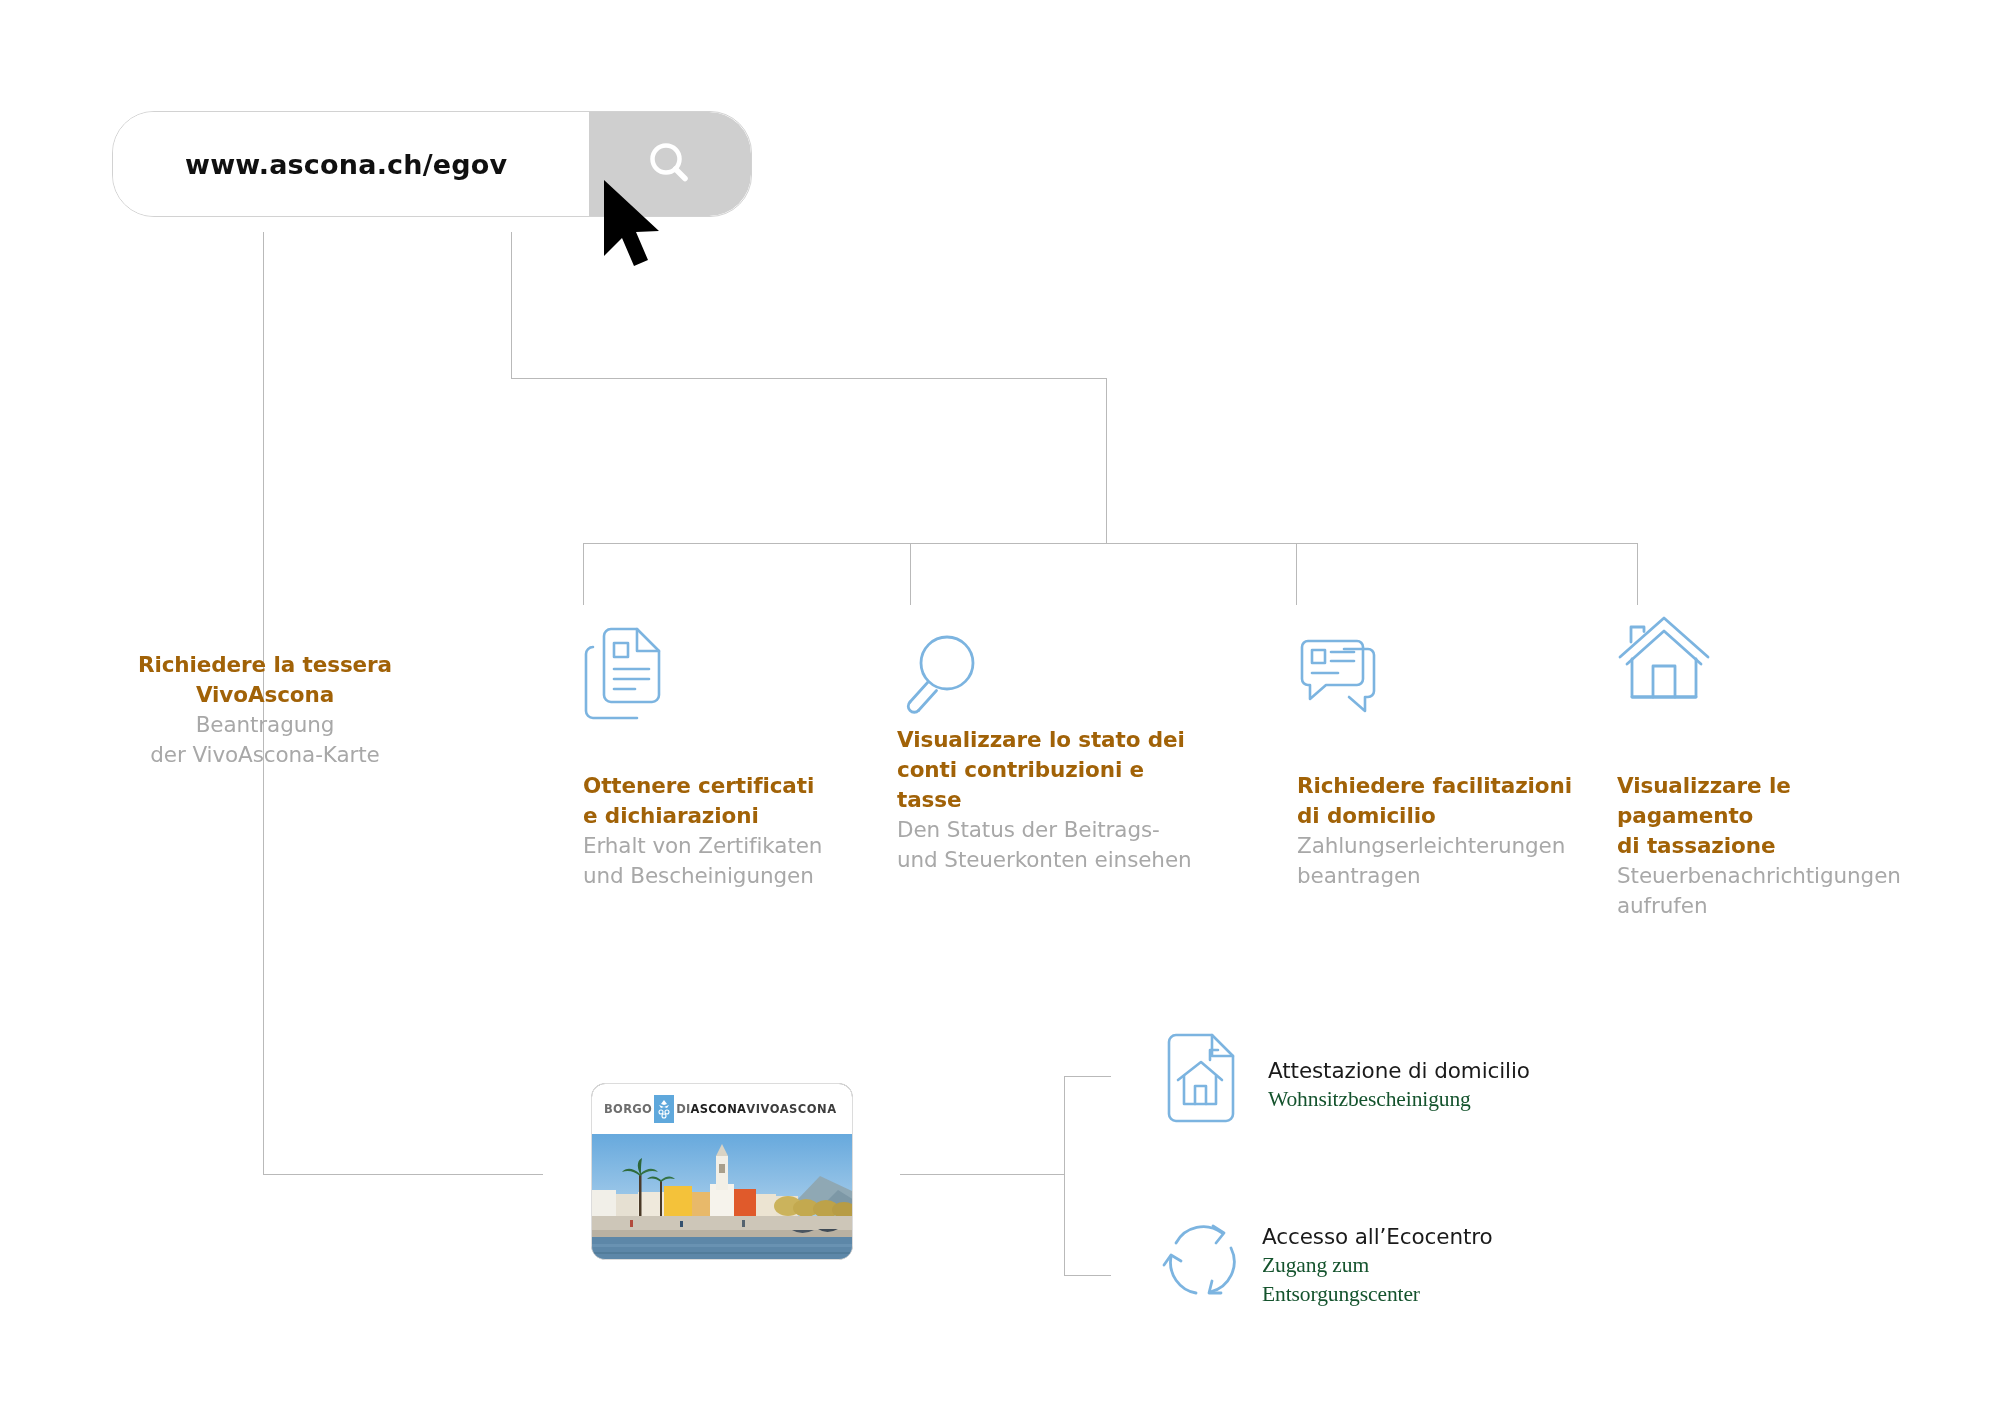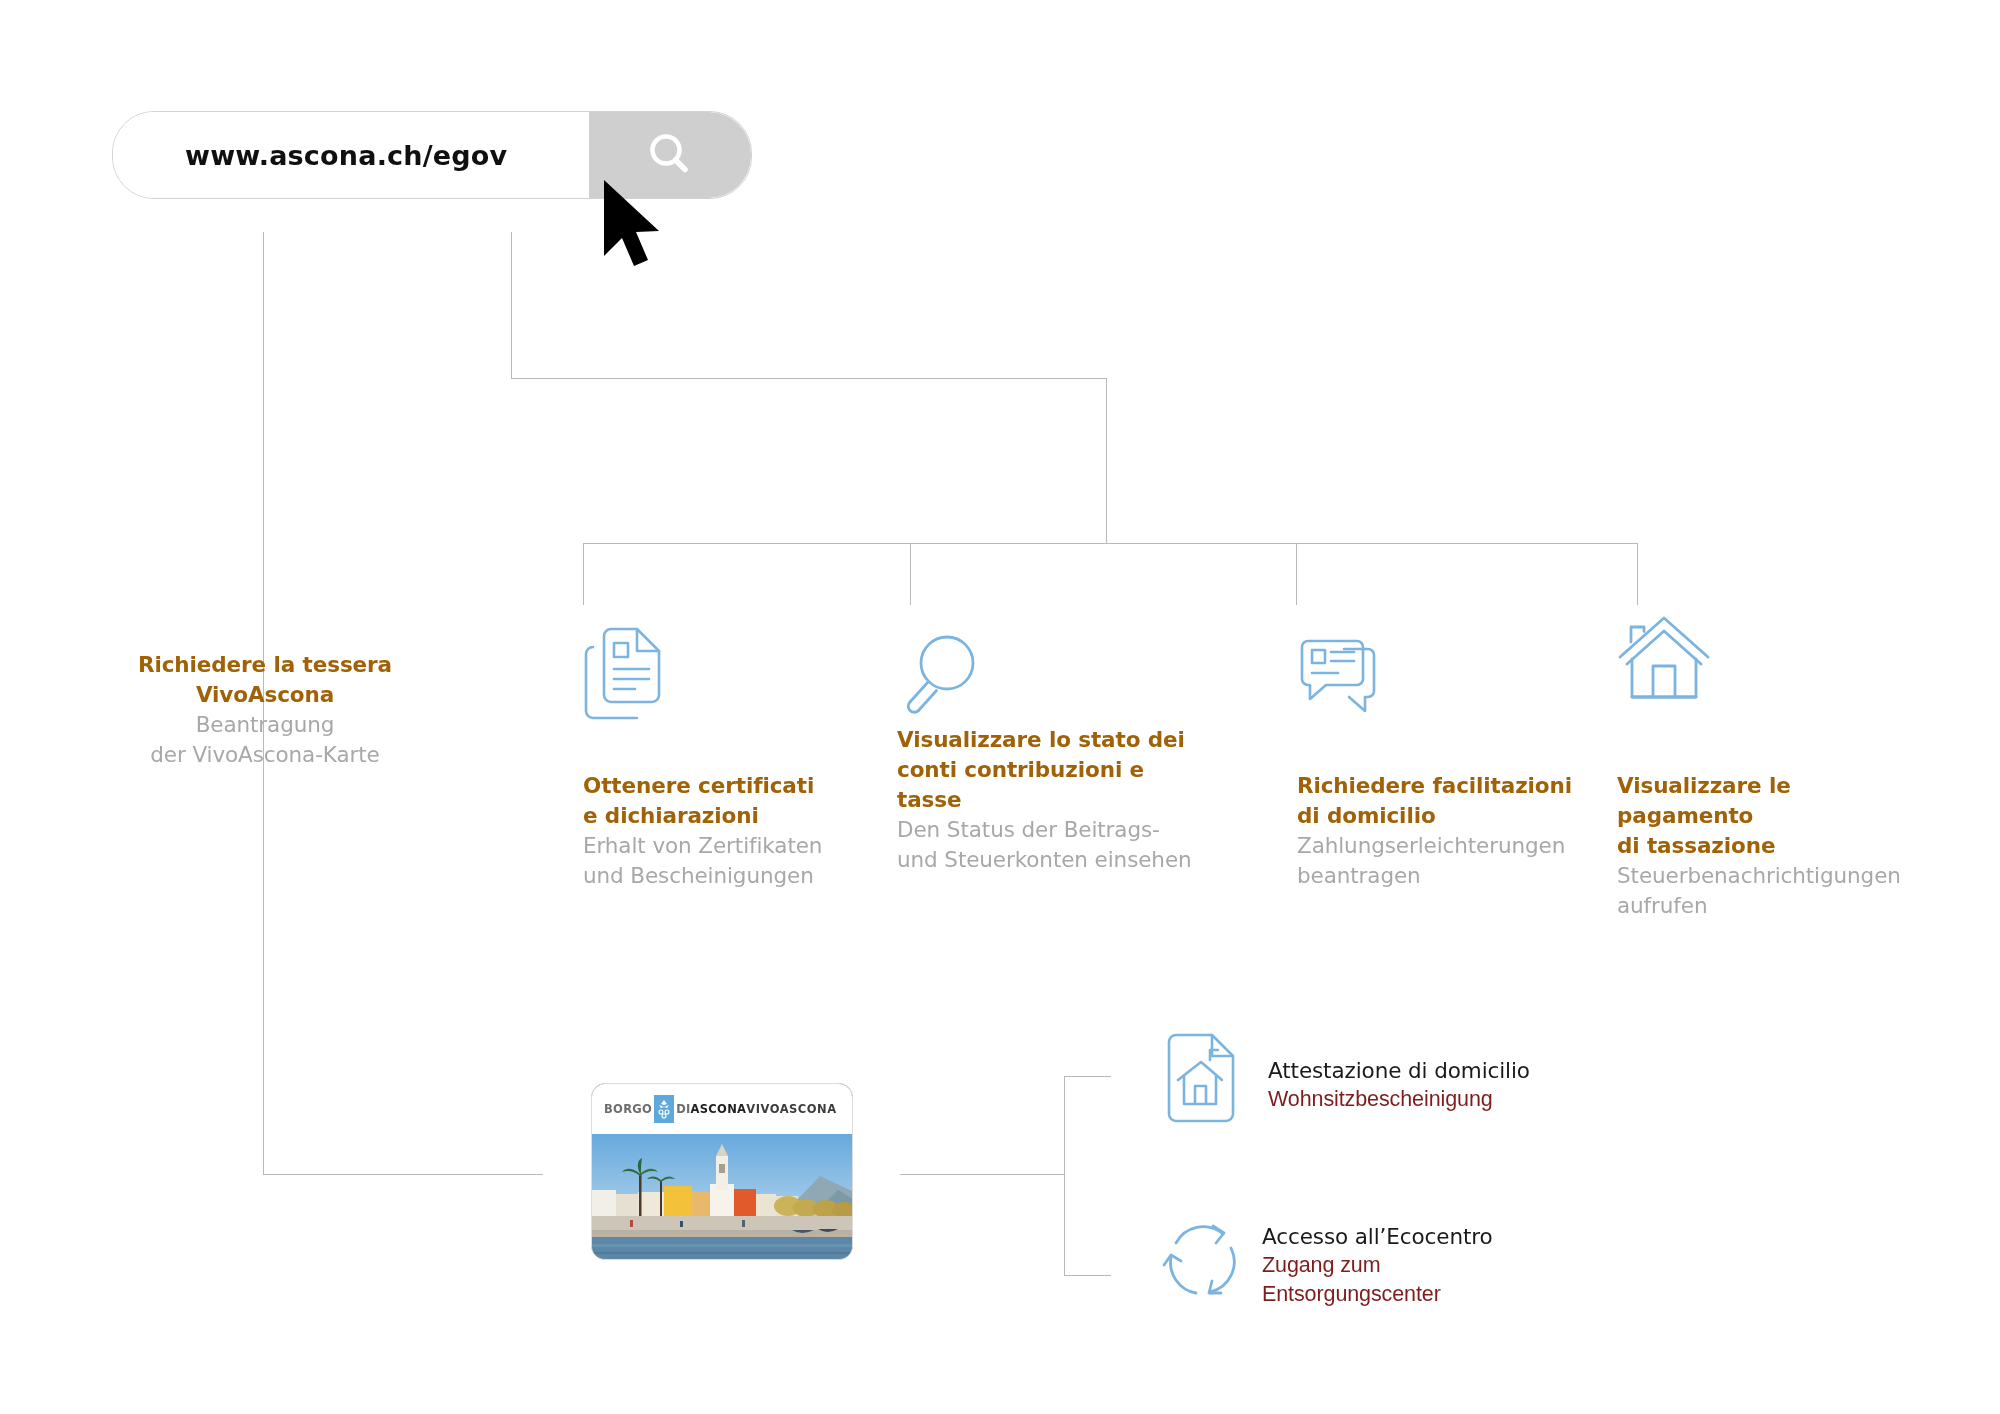--- a/index.html
+++ b/index.html
@@ -30,21 +30,21 @@
   }
   .line.h { height: 1px; }
   .line.v { width: 1px; }
 
   
   #searchbar {
     position: absolute;
     left: 112px;
     top: 111px;
     width: 640px;
-    height: 88px;
+    height: 106px;
     border-radius: 42px;
     background: #ffffff;
     border: 1px solid #d2d2d2;
     box-sizing: border-box;
     overflow: hidden;
     display: flex;
     align-items: stretch;
   }
   #searchbar .url-area {
     flex: 1 1 auto;
@@ -120,24 +120,24 @@
   }
   .sub .sub-text { margin-left: 22px; padding-top: 10px; }
   .sub .label-it {
     color: #1a1a1a;
     font-size: 21.5px;
     line-height: 29px;
     font-family: "DejaVu Sans", sans-serif;
     letter-spacing: -0.1px;
   }
   .sub .label-de {
-    color: #7f1d1d;
+    color: #14532d;
     font-size: 21.5px;
     line-height: 29px;
-    font-family: Liberation Sans, sans-serif;
+    font-family: Liberation Serif, serif;
     letter-spacing: -0.1px;
   }
 
   
   #card {
     position: absolute;
     left: 591px;
     top: 1083px;
     width: 262px;
     height: 177px;

